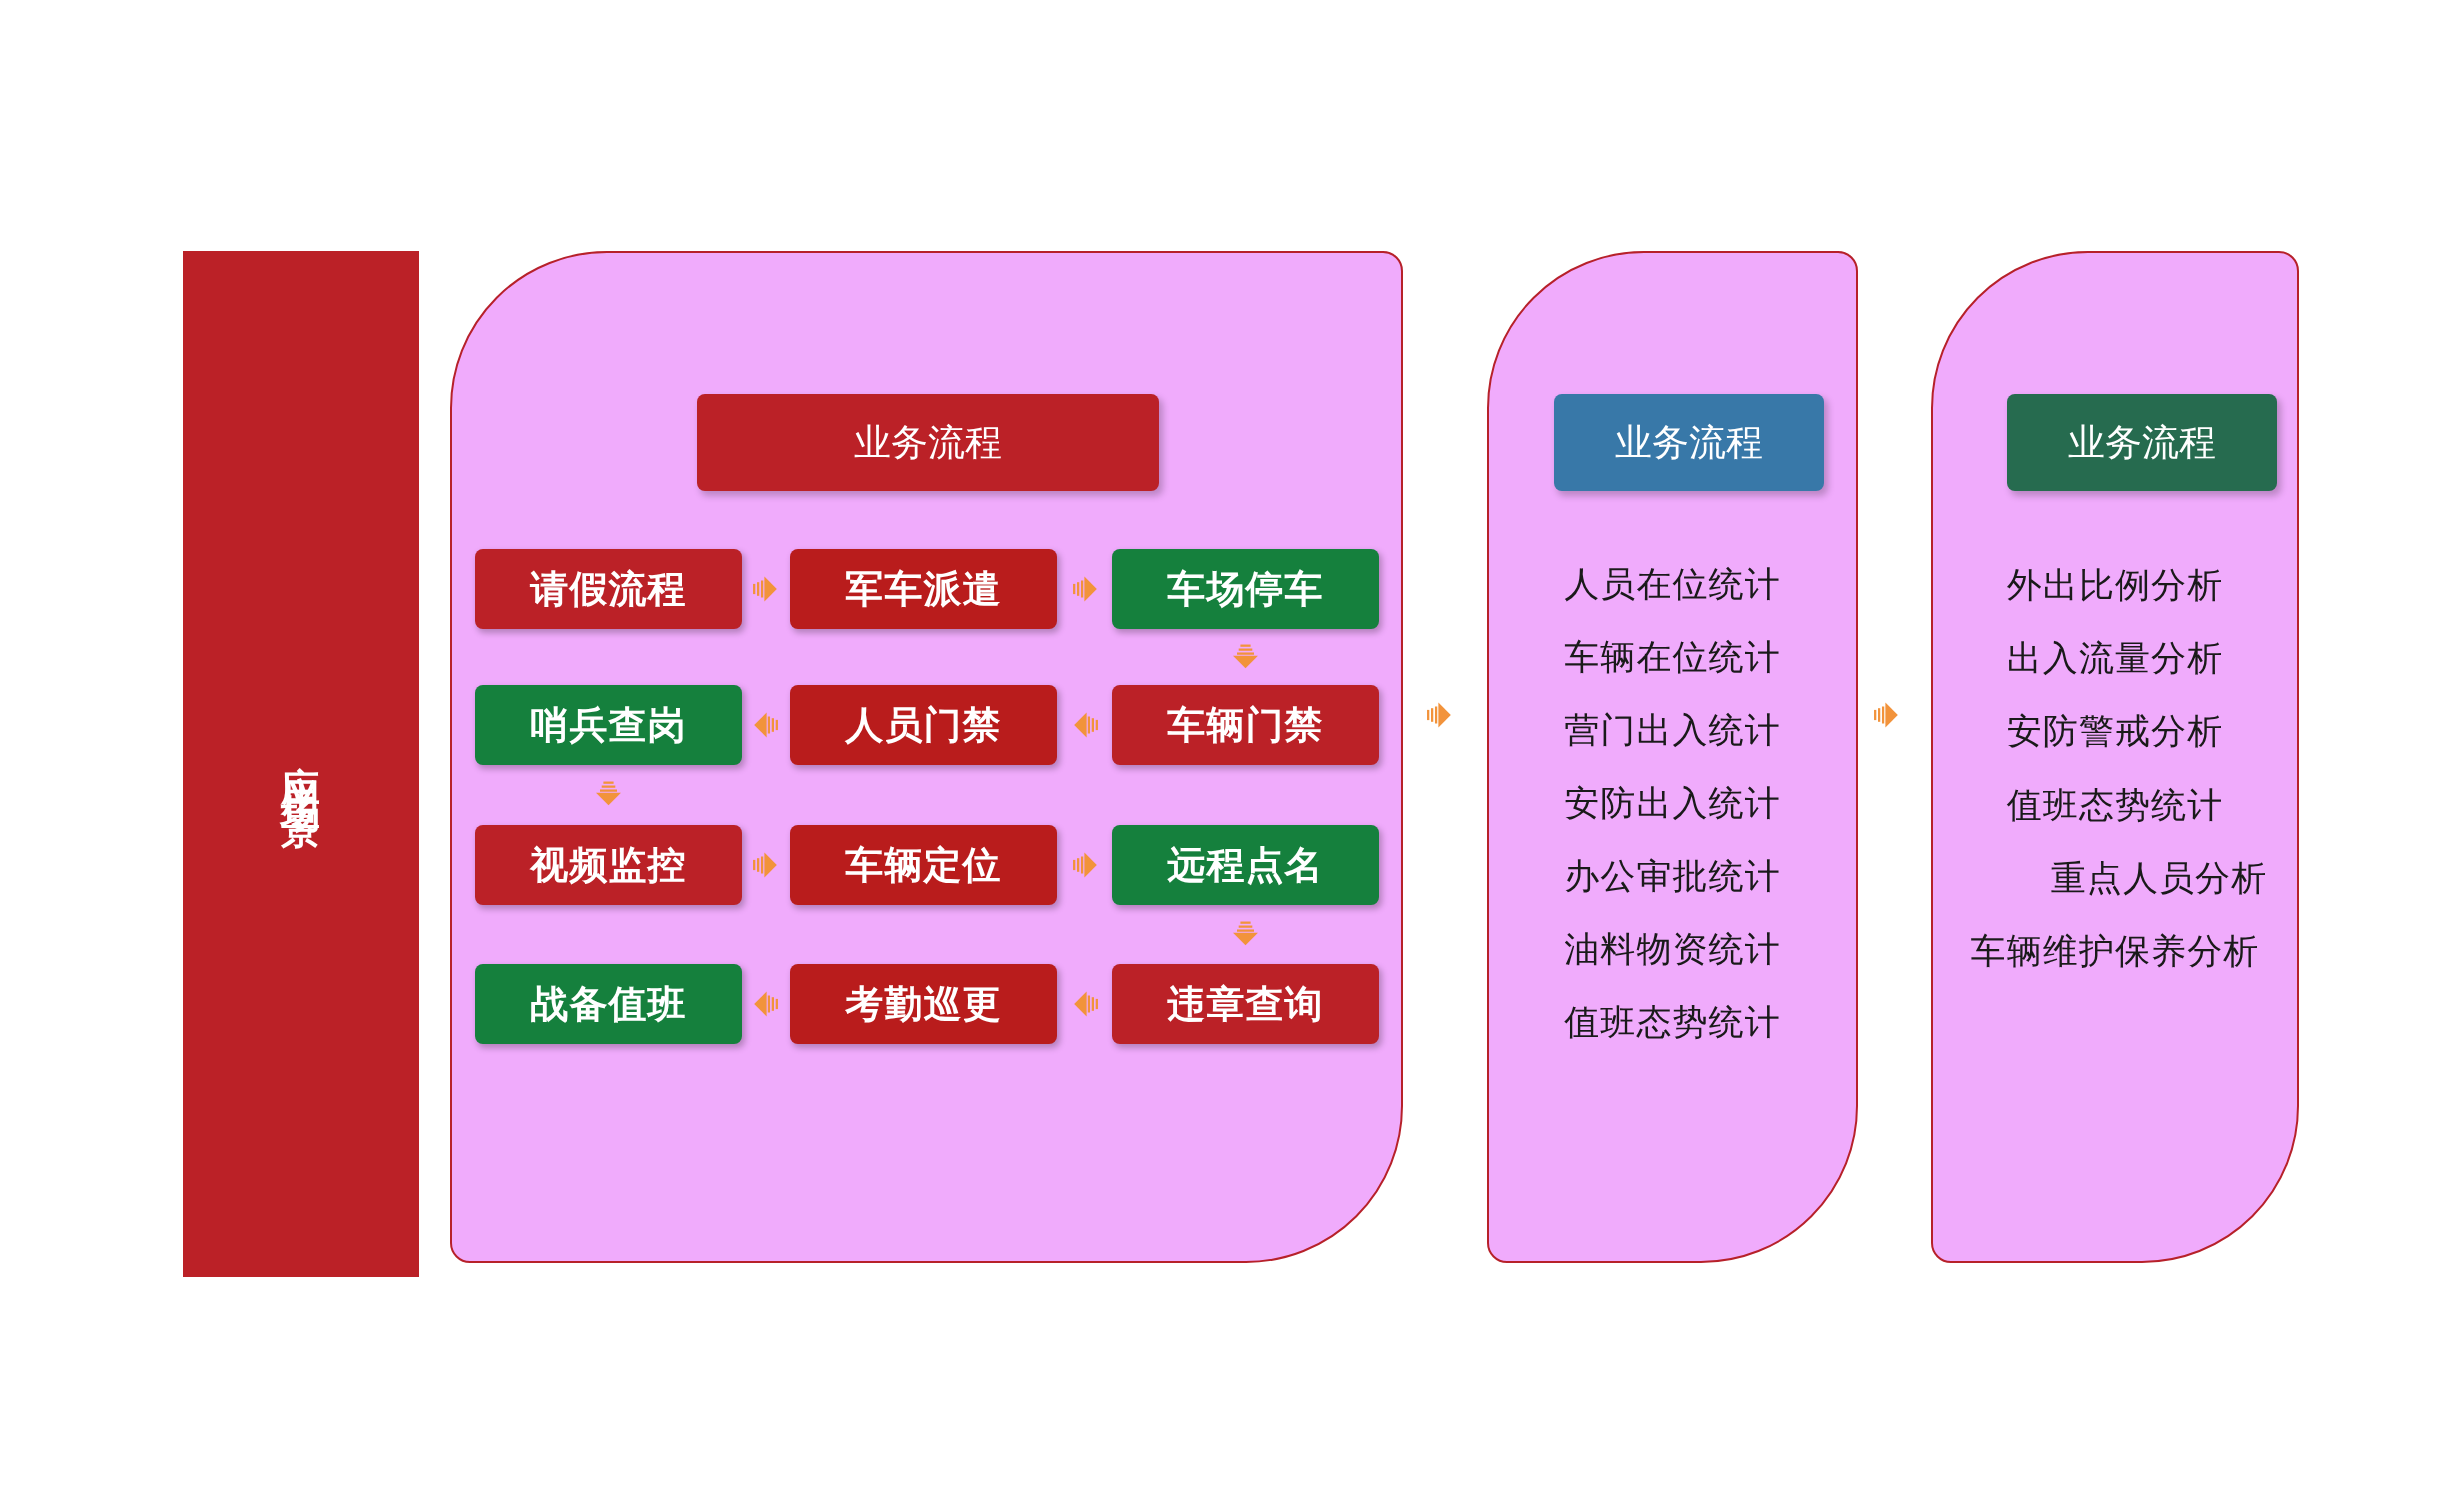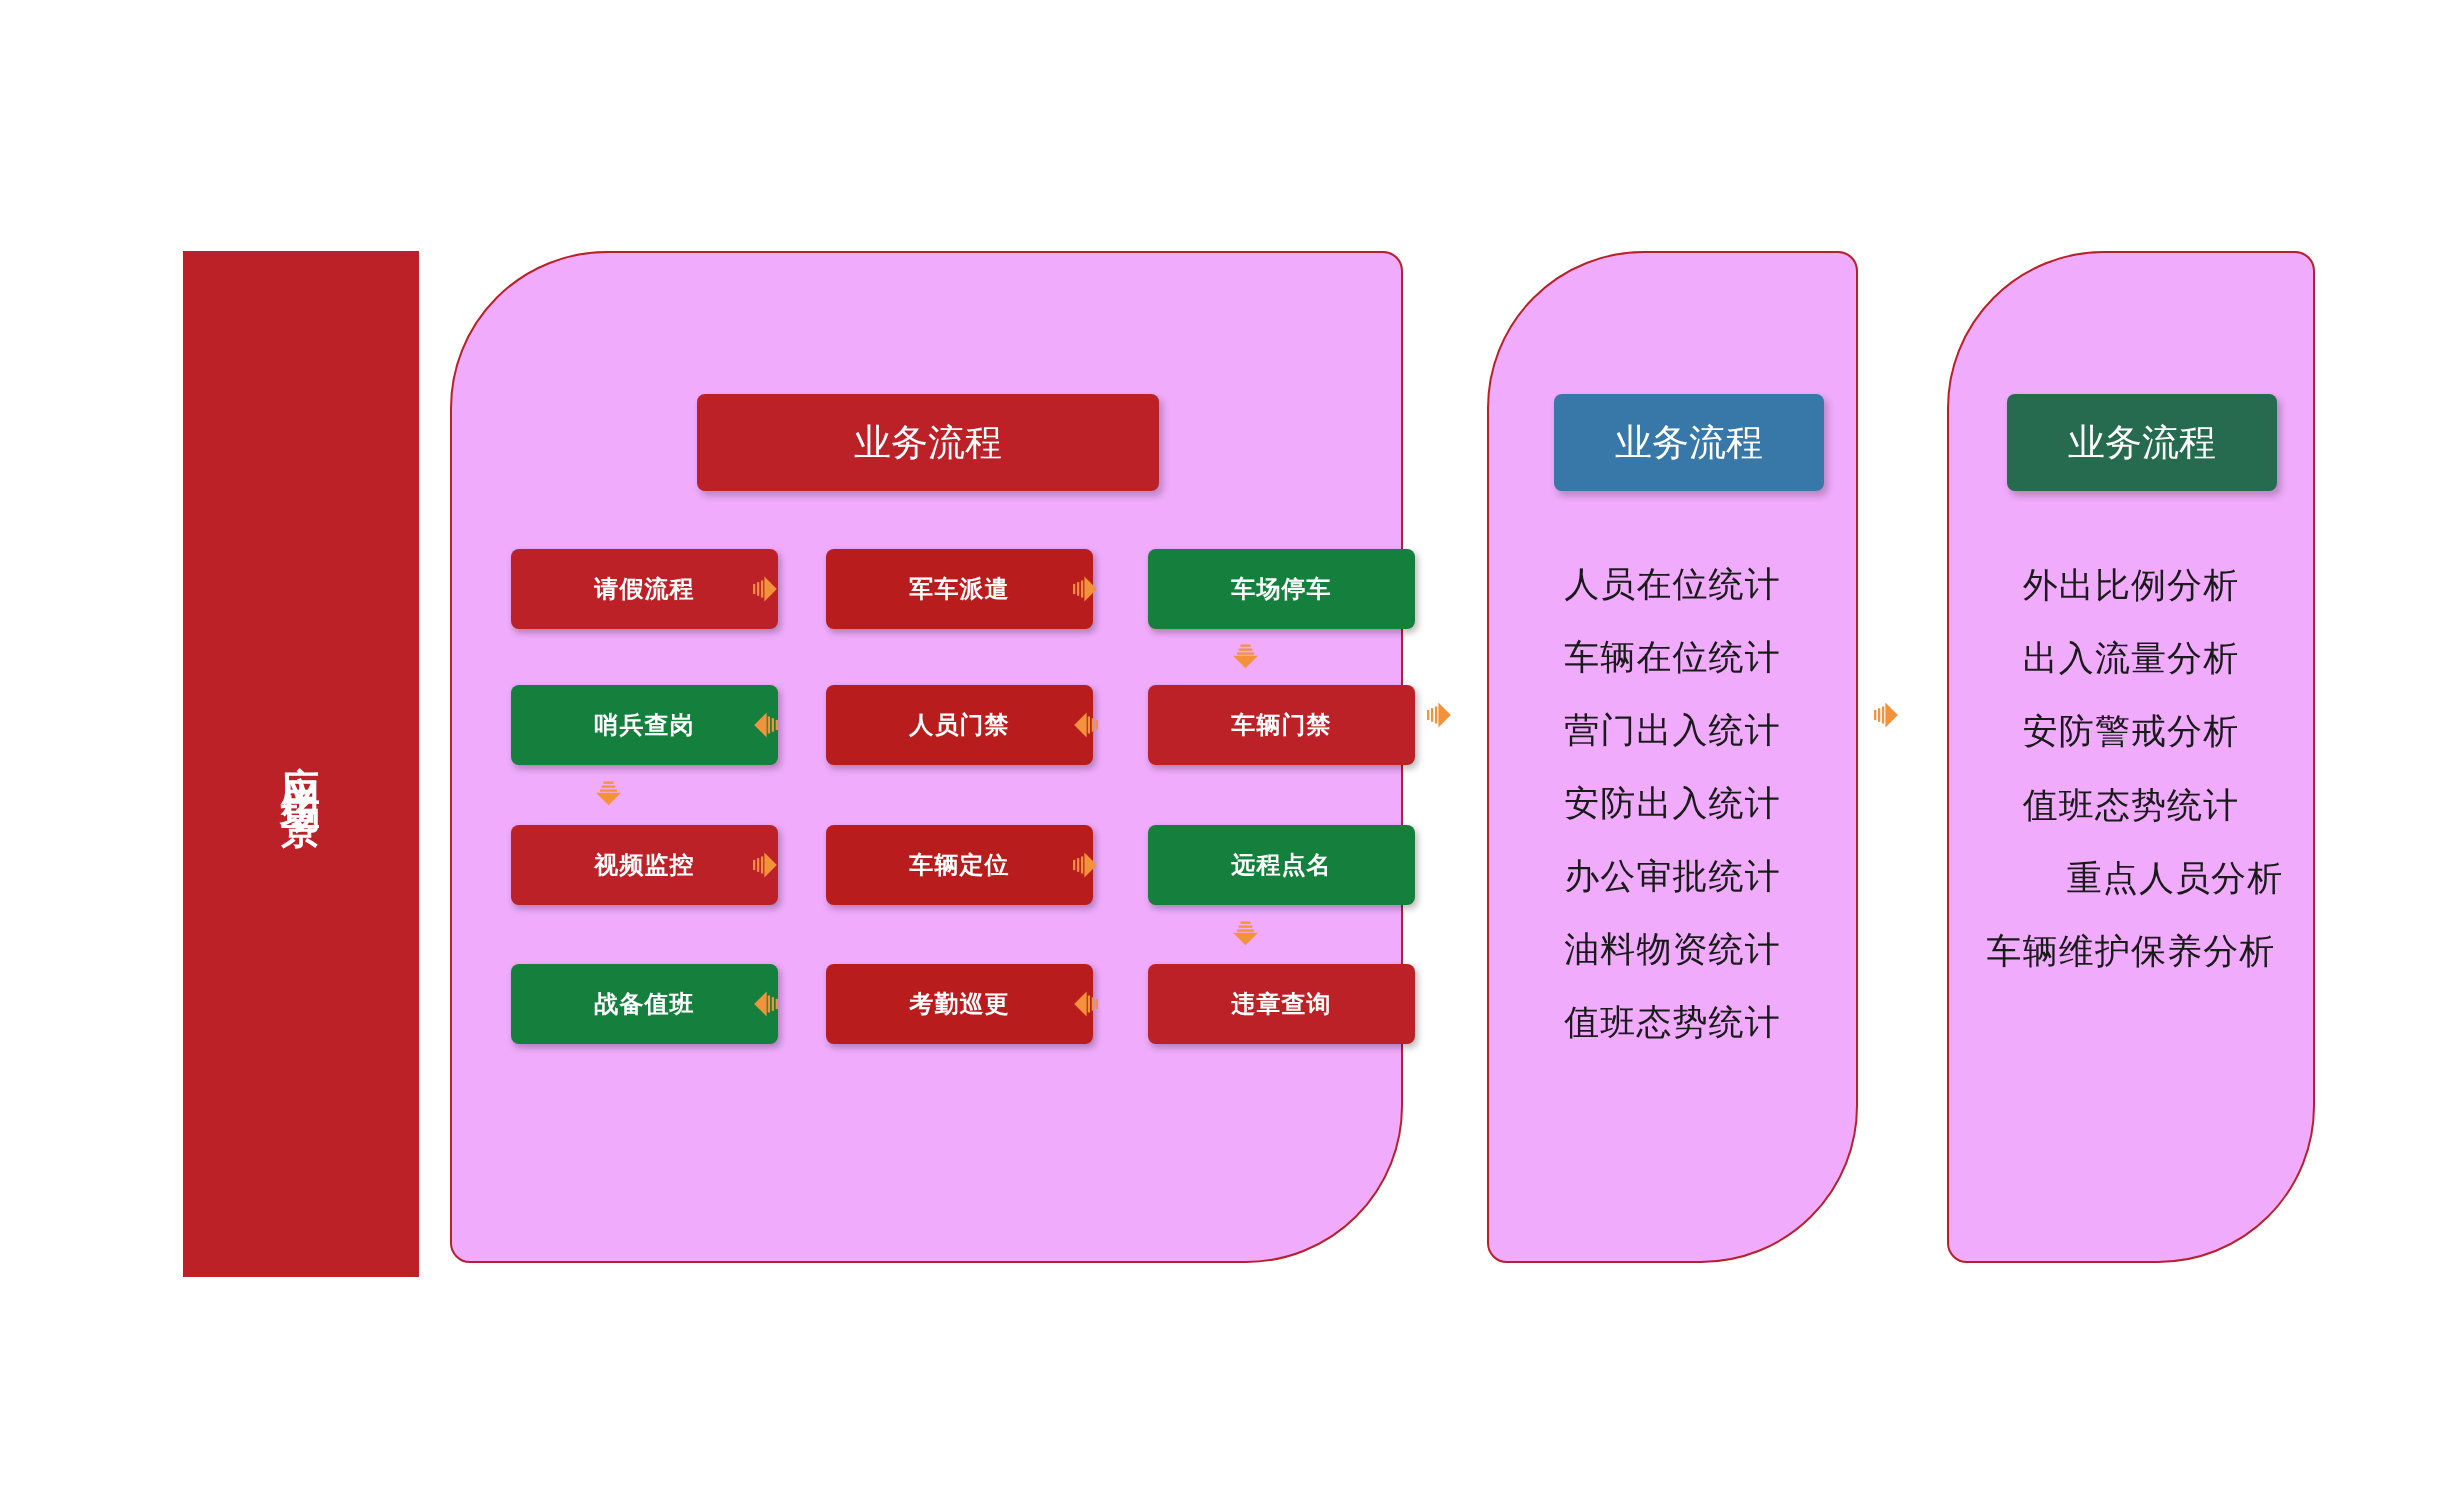--- a/index.html
+++ b/index.html
@@ -18,40 +18,39 @@
 
   
   .panel{
     position:absolute;top:251px;height:1012px;background:#f0abfc;
     border:2.8px solid #B7212A;
     border-radius:157px 20px 157px 20px;
     box-sizing:border-box;
   }
   #panel-flow{left:450px;width:953px;}
   #panel-stats{left:1487px;width:371px;}
-  #panel-analysis{left:1931px;width:368px;margin-left:16px;}
+  #panel-analysis{left:1931px;width:368px;}
 
   
   .hdr{
     position:absolute;height:97px;border-radius:7.9px;
     display:flex;align-items:center;justify-content:center;
     color:#ffffff;font-size:37px;font-weight:500;
     box-shadow:3.4px 4.5px 7.9px rgba(0,0,0,0.22);
   }
   .hdr.red{background:#BB2127;}
   .hdr.blue{background:#3878A8;}
   .hdr.green{background:#266B4F;}
 
   
   .cell{
     position:absolute;width:267px;height:80px;border-radius:7.9px;
     display:flex;align-items:center;justify-content:center;
-    color:#ffffff;font-size:24px;font-weight:700;letter-spacing:1.1px;
+    color:#ffffff;font-size:38px;font-weight:700;letter-spacing:1.1px;
     box-shadow:2.8px 3.9px 6.7px rgba(0,0,0,0.25);
-    margin-left:36px;
   }
   .cell[data-color="red"]{background:#BB2127;}
   .cell[data-color="blue"]{background:#b91c1c;}
   .cell[data-color="green"]{background:#15803d;}
 
   
   .arrow{position:absolute;width:43px;height:34px;display:block;}
   .arrow svg{width:100%;height:100%;display:block;fill:#F2933B;}
   .arrow.left{transform:rotate(180deg);}
   .arrow.down{transform:rotate(90deg);}

